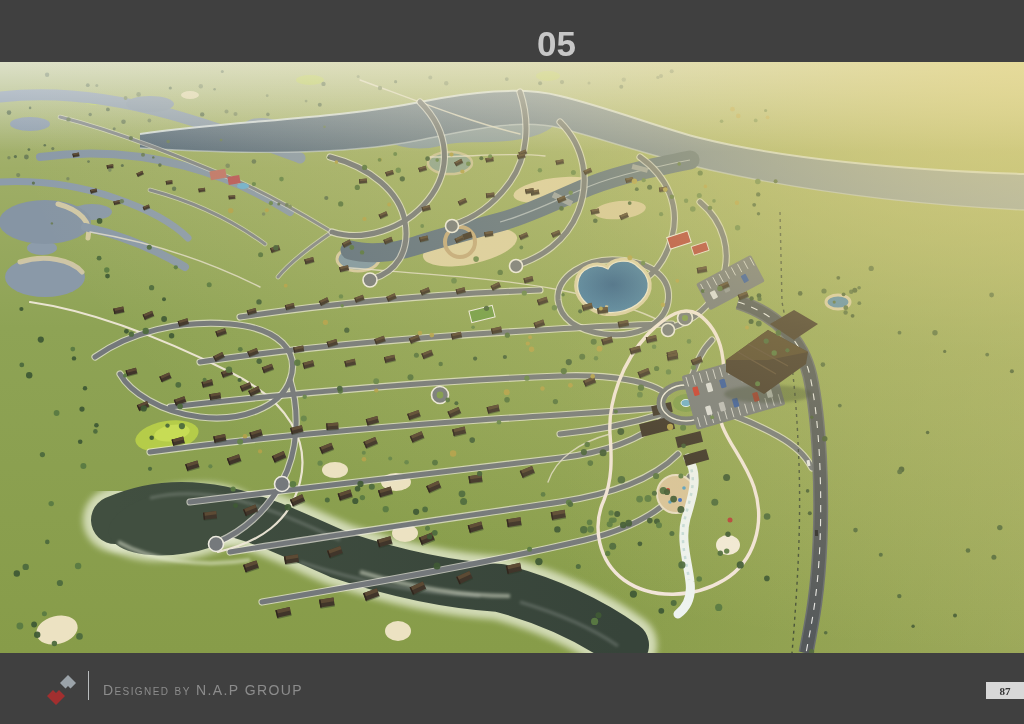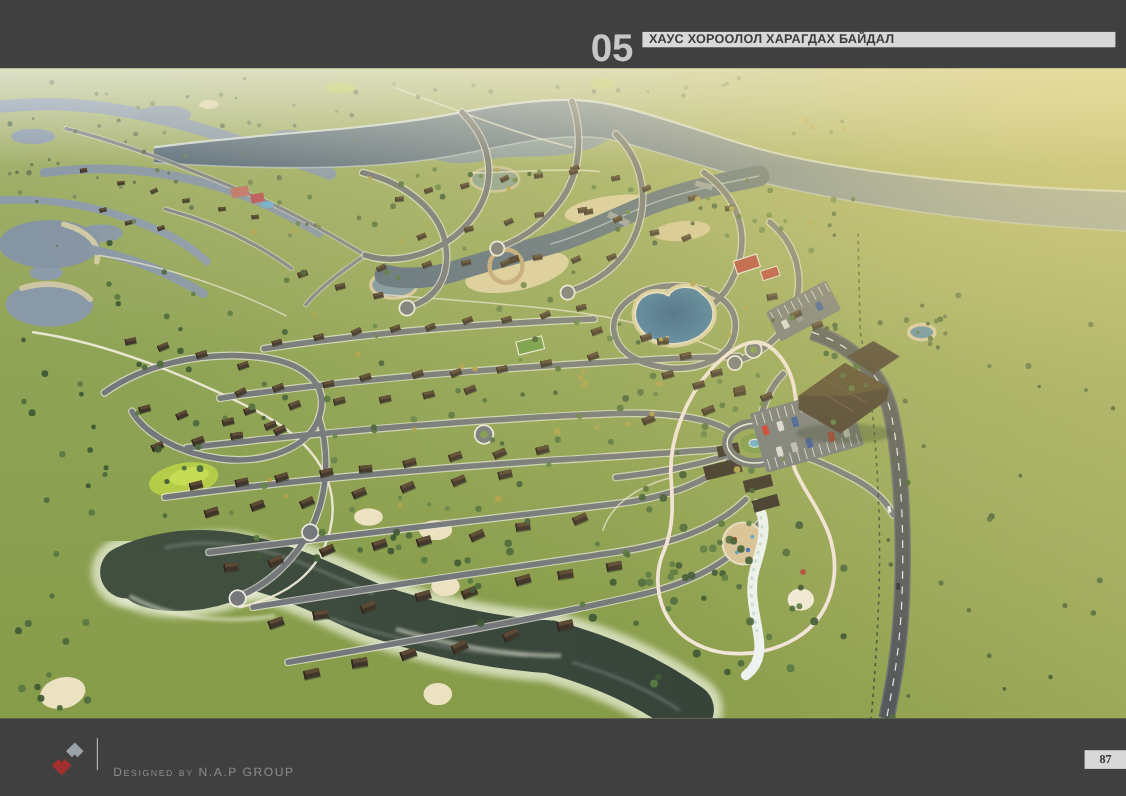--- a/index.html
+++ b/index.html
@@ -24,35 +24,34 @@
   .rc use{stroke:#edeadf;stroke-width:7.2;fill:none;opacity:.7;stroke-linecap:round;}
   .rk use{stroke:#74787b;stroke-width:5;fill:none;stroke-linecap:round;}
   .rcd use{stroke:#e8e6da;stroke-width:4.6;fill:none;opacity:.6;stroke-linecap:round;}
   .rkd use{stroke:#84888a;stroke-width:3;fill:none;stroke-linecap:round;}
   .path-w{stroke:#efe8d8;stroke-width:2.2;fill:none;opacity:.95;stroke-linecap:round;}
   .path-thin{stroke:#e6e0ce;stroke-width:1.4;fill:none;opacity:.8;stroke-linecap:round;}
 
   
   .logo{position:absolute;left:42px;top:670px;}
   .fdivider{position:absolute;left:88px;top:671px;width:1px;height:29px;background:#b9bcbe;}
-  .credit{position:absolute;left:103px;top:696px;font-size:11px;letter-spacing:1.4px;
+  .credit{position:absolute;left:103px;top:682px;font-size:14px;letter-spacing:1.4px;
     color:var(--footer-text,#8c8c8c);font-variant:small-caps;}
   .pagenum{position:absolute;left:986px;top:682px;width:38px;height:17px;
     background:var(--page-badge,#d8d8d8);color:#333;font-size:11px;font-weight:bold;
     display:flex;align-items:center;justify-content:center;font-family:Liberation Serif, serif;}
 </style>
 </head>
 <body>
 
 <div class="page">
 
   <div class="header">
     <div class="hnum">05</div>
     <div class="hcol">
-      <div class="hbar">ХАУС ХОРООЛОЛ ХАРАГДАХ БАЙДАЛ</div>
     </div>
   </div>
 
   <div class="render" aria-label="Aerial 3D render of the house district master plan: winding river with sandy beaches, heart-shaped pond, curving residential streets with cottages, clubhouse with parking, roundabout fountain, water-play area, dark lake and golf meadows, highway on the east side">
   <svg id="scene" width="1024" height="591" viewBox="0 0 1024 591">
     <defs>
       <linearGradient id="baseV" x1="0" y1="0" x2="0" y2="1">
         <stop offset="0" stop-color="#b2bb85"></stop>
             <stop offset=".18" stop-color="#9fae67"></stop>
         <stop offset=".45" stop-color="#8ea355"></stop>

